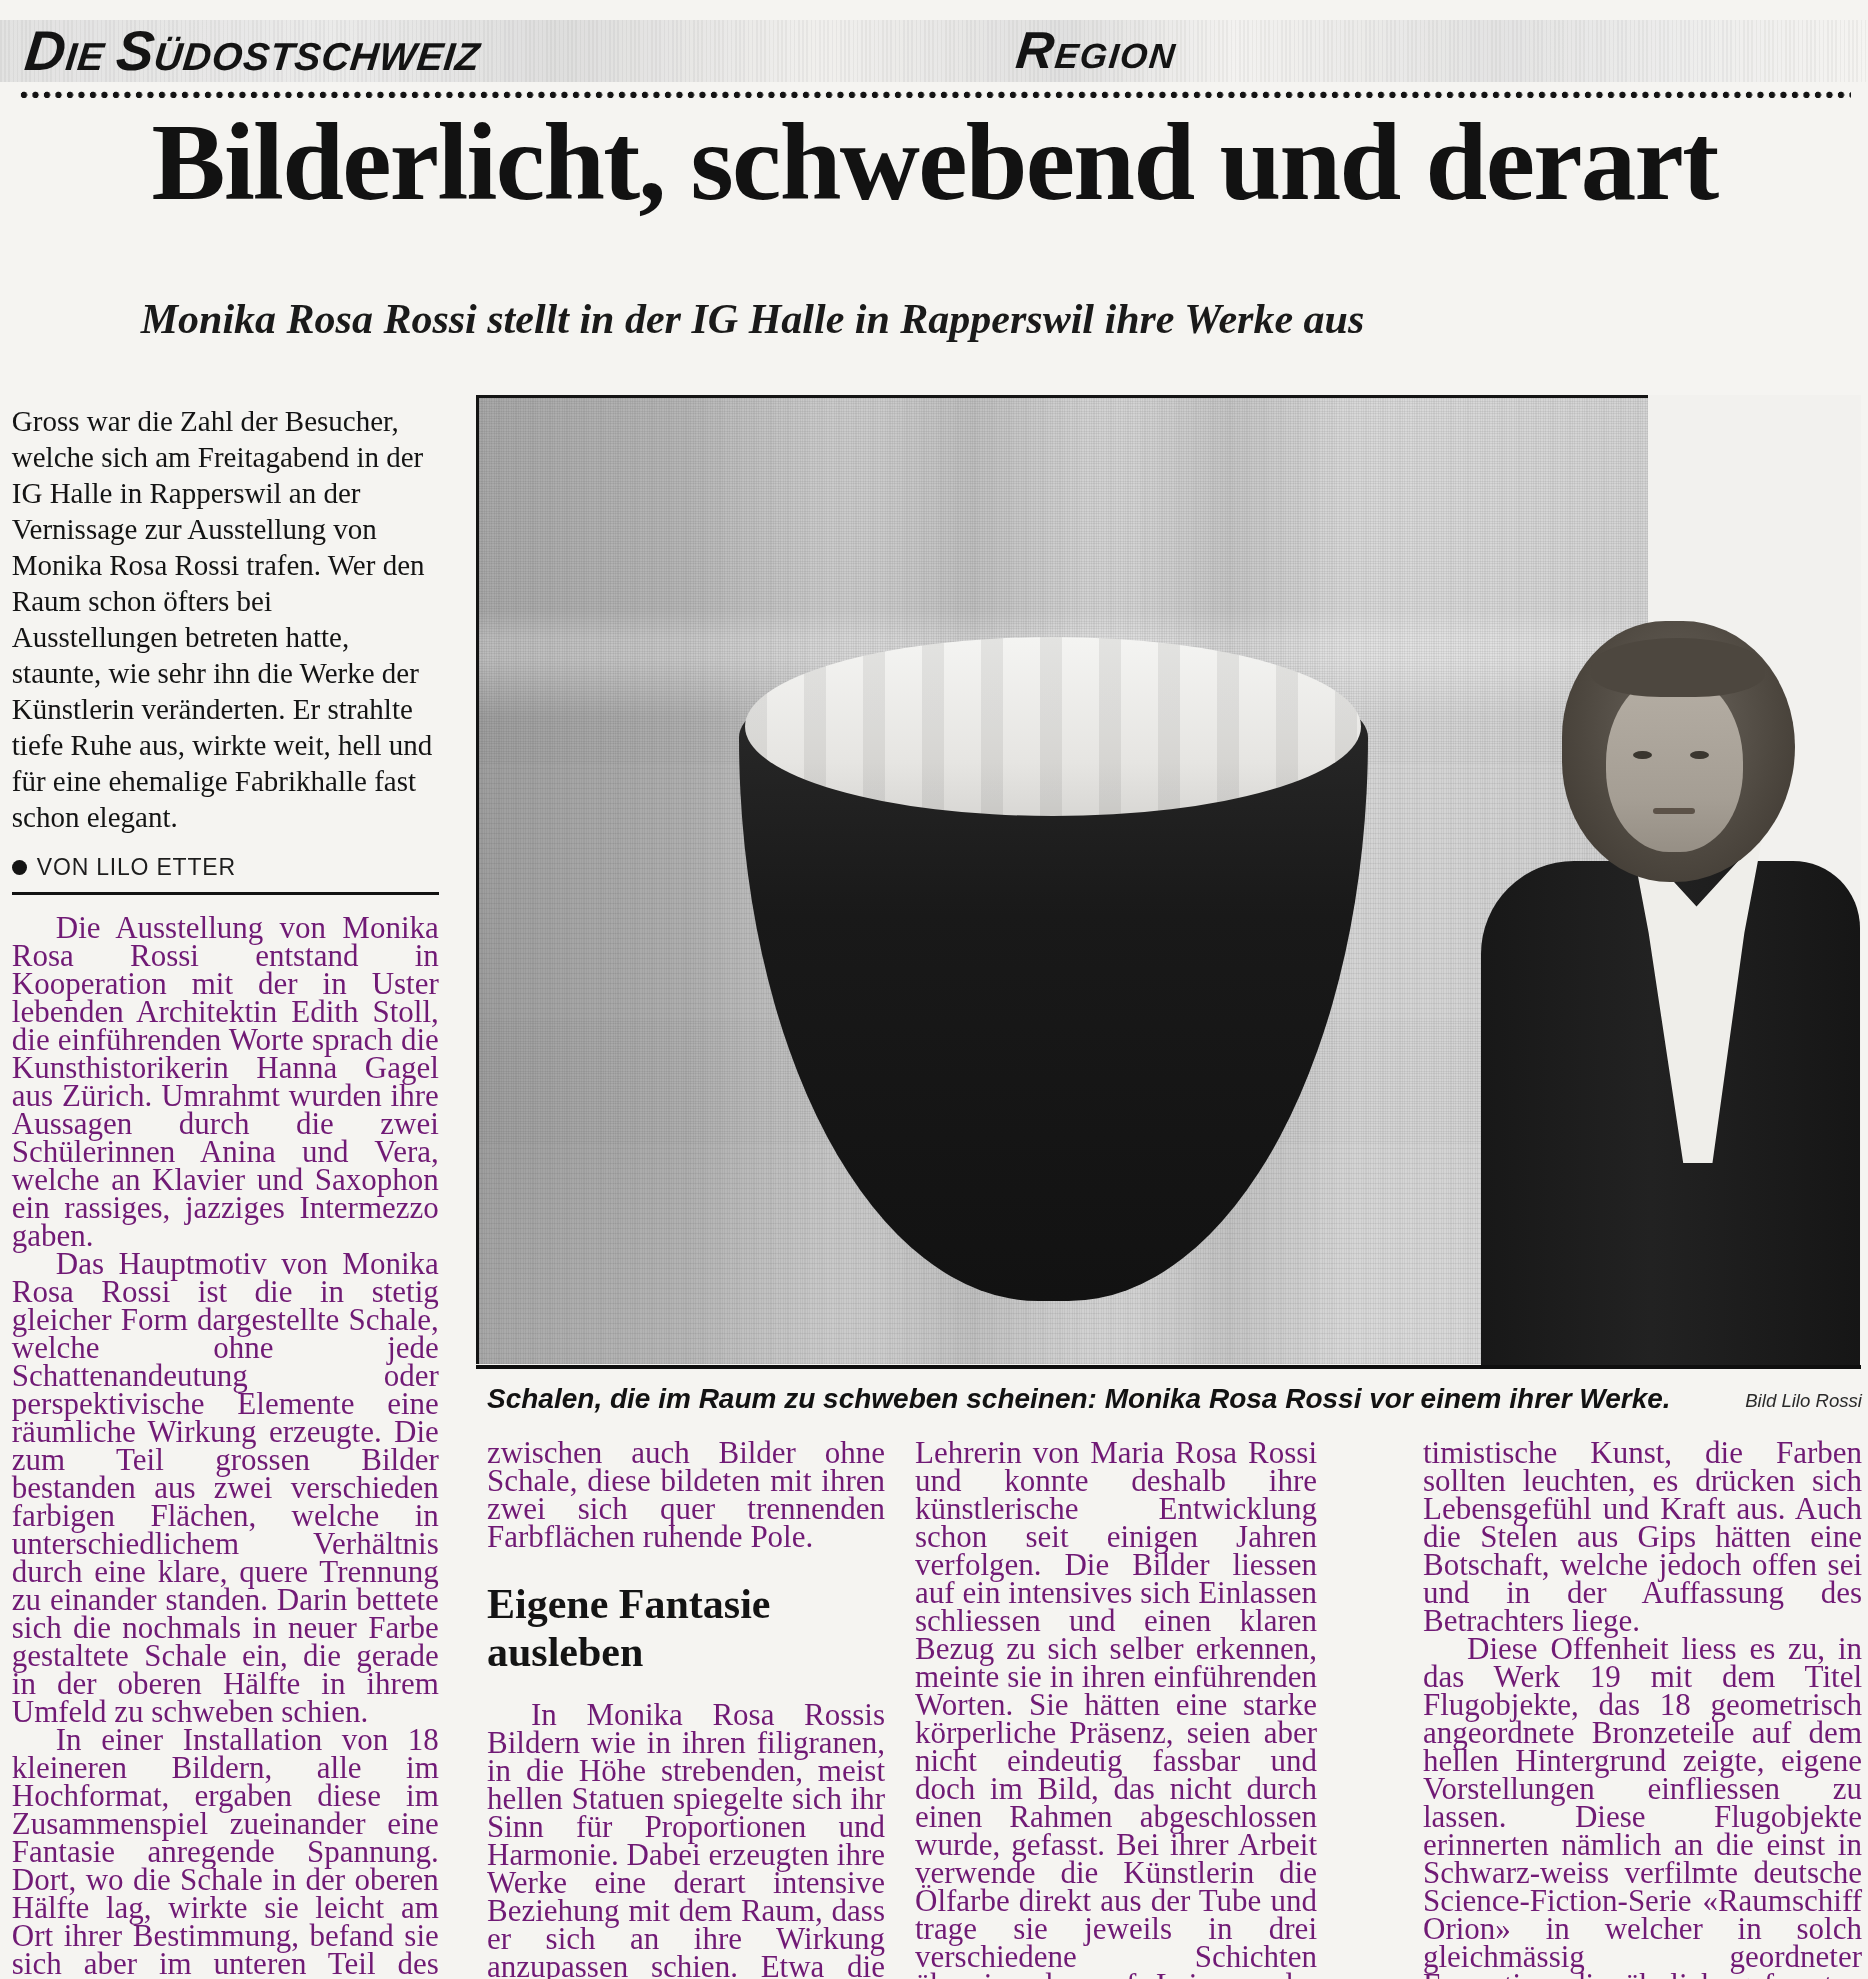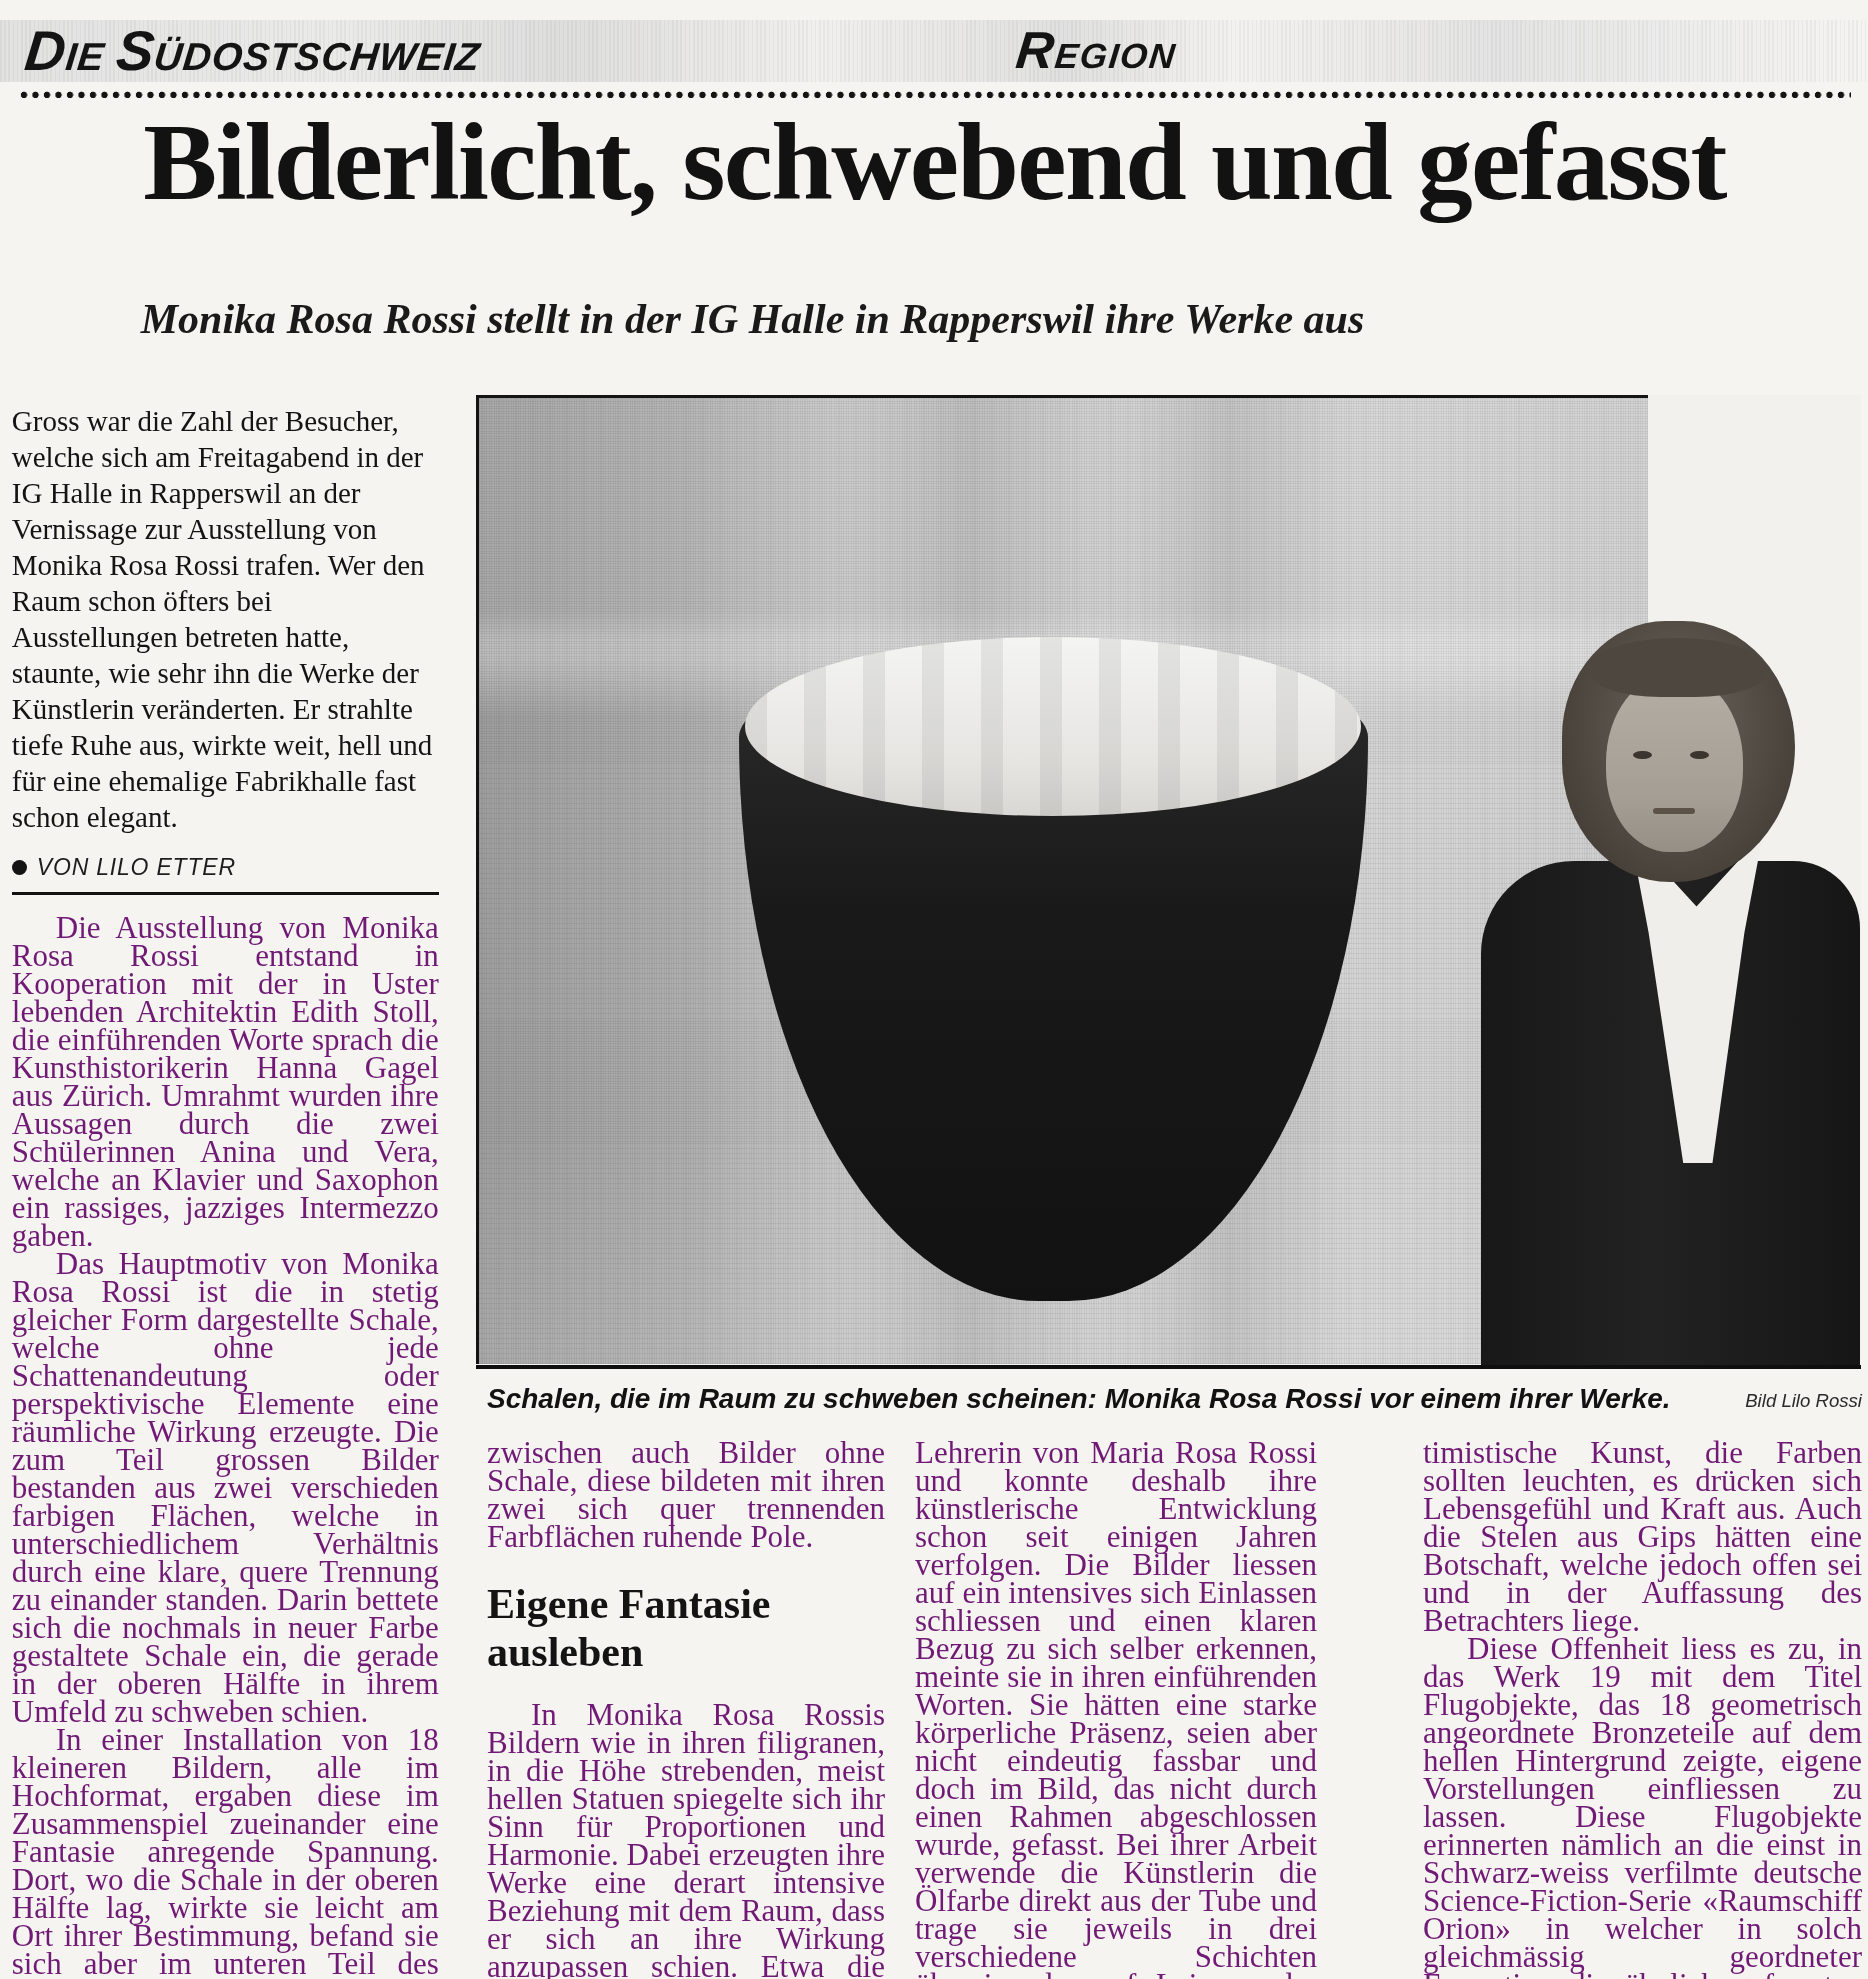--- a/index.html
+++ b/index.html
@@ -40,21 +40,21 @@
   .subheadline {
     position:absolute; left:0; top:295px; width:1505px; text-align:center;
     font-size:42px; font-style:italic; font-weight:bold; color:#1a1a1a;
   }
   
   .col1 { position:absolute; left:11.8px; top:403px; width:427px; }
   .lead {
     font-size:29px; line-height:36px; font-weight:normal; text-align:left; color:#141414;
   }
   .byline { margin-top:18.6px; font-family:"Liberation Sans","DejaVu Sans",sans-serif;
-    font-style:italic; font-size:23px; letter-spacing:0.8px; color:#1d1d1d;
+    font-size:23px; letter-spacing:0.8px; color:#1d1d1d;
     display:flex; align-items:center; gap:10px; }
   .byline .dot { width:15px; height:15px; border-radius:50%; background:#141414; flex:0 0 auto; }
   .byline-rule { margin-top:11.8px; border-top:3.4px solid #121212; width:100%; }
   .bodytext p {
     margin:0; font-size:31px; line-height:28px; text-align:justify; color:#701a75;
     text-indent:44px;
   }
   .bodytext p.noindent { text-indent:0; }
   .col1 .bodytext { margin-top:18.6px; }
   .damaged {
@@ -148,21 +148,21 @@
 
   <div class="scan-band"></div>
   <div class="brand">
     <span class="word">Die</span>&nbsp;<span class="word">Südostschweiz</span>
   </div>
   <div class="section-title">
     <span class="word">Region</span>
   </div>
   <div class="dotted-rule"></div>
 
-  <div class="headline">Bilderlicht, schwebend und gefasst</div>
+  <div class="headline">Bilderlicht, schwebend und derart</div>
   <div class="subheadline">Monika Rosa Rossi stellt in der IG Halle in Rapperswil ihre Werke aus</div>
 
   <div class="col1">
     <div class="lead">Gross war die Zahl der Besucher, welche sich am Freitagabend in der IG Halle in Rapperswil an der Vernissage zur Ausstellung von Monika Rosa Rossi trafen. Wer den Raum schon öfters bei Ausstellungen betreten hatte, staunte, wie sehr ihn die Werke der Künstlerin veränderten. Er strahlte tiefe Ruhe aus, wirkte weit, hell und für eine ehemalige Fabrikhalle fast schon elegant.</div>
     <div class="byline">
       <span class="dot"></span>
       <span>VON LILO ETTER</span>
     </div>
     <div class="byline-rule"></div>
     <div class="bodytext">

